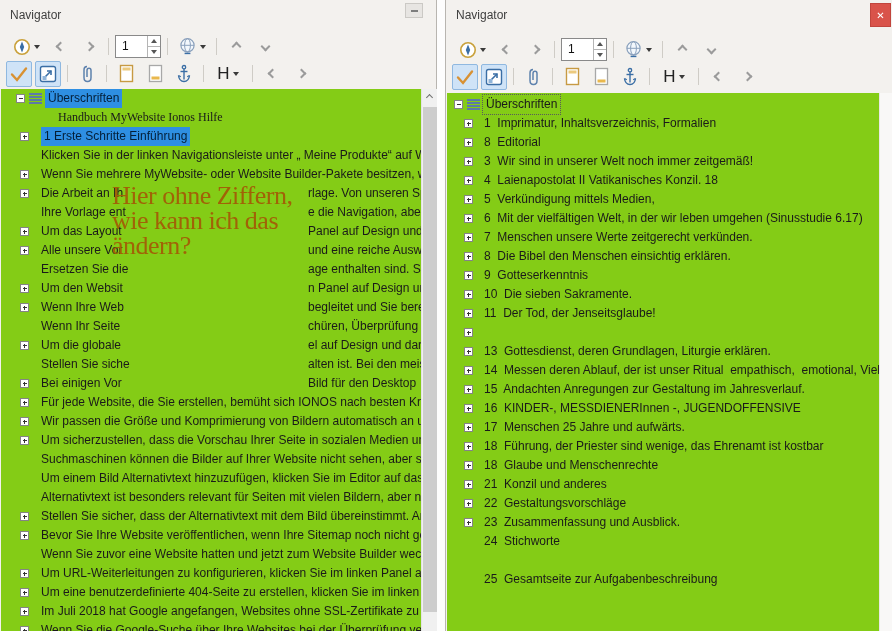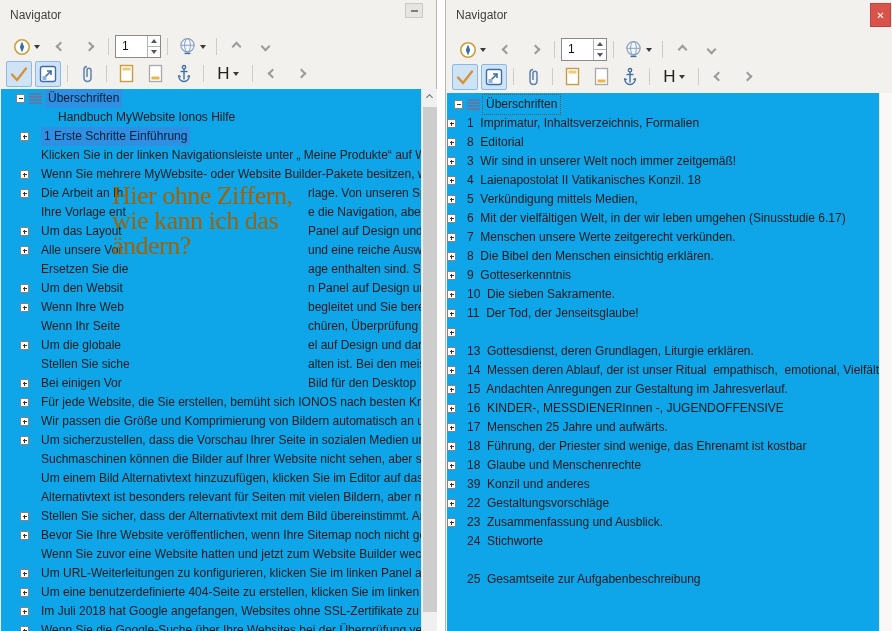--- a/index.html
+++ b/index.html
@@ -36,41 +36,41 @@
   .hletter{font-size:17px;color:#222;line-height:1;}
   .spinbox{display:inline-flex;width:46px;height:23px;border:1px solid #898989;background:#fff;align-items:stretch;}
   .spinval{flex:1;padding:3px 0 0 6px;font-size:12px;color:#111;}
   .spinbtns{width:13px;border-left:1px solid #b5b5b5;display:flex;flex-direction:column;}
   .spinbtns span{flex:1;display:flex;align-items:center;justify-content:center;}
   .spinbtns span:first-child{border-bottom:1px solid #b5b5b5;}
   .tri{width:0;height:0;border-left:3px solid transparent;border-right:3px solid transparent;}
   .tri.up{border-bottom:4px solid #555;} .tri.down{border-top:4px solid #555;}
 
   
-  .tree{position:absolute;background:#0ea5e9;overflow:hidden;}
+  .tree{position:absolute;background:#84cc16;overflow:hidden;}
   #left-tree{left:1px;top:89px;width:420px;height:542px;}
   #right-tree{left:1px;top:93px;width:432px;height:538px;padding-top:2px;}
   .trow{height:19px;line-height:19px;display:flex;align-items:center;white-space:pre;position:relative;}
   .tree.left .trow{padding-left:19px;}
   .tree.left .trow.root{padding-left:15px;}
-  .tree.right .trow{}
+  .tree.right .trow{padding-left:17px;}
   .tree.right .trow.root{padding-left:7px;}
   .slot{flex:0 0 10px;width:10px;margin-right:11px;display:flex;align-items:center;}
   .tree.right .slot{margin-right:10px;}
   .trow.root .slot{margin-right:3px;}
   .exp{position:relative;width:9px;height:9px;border:1px solid #848484;background:#fff;display:block;}
   .exp::before{content:'';position:absolute;left:1.5px;right:1.5px;top:50%;margin-top:-0.5px;height:1px;background:#333;}
   .exp.plus::after{content:'';position:absolute;top:1.5px;bottom:1.5px;left:50%;margin-left:-0.5px;width:1px;background:#333;}
   .lines-icon{width:13px;height:11px;margin-right:3px;flex:0 0 13px;
     background:linear-gradient(#5d7aa8 0 2px,transparent 2px 3px,#5d7aa8 3px 5px,transparent 5px 6px,
                #5d7aa8 6px 8px,transparent 8px 9px,#5d7aa8 9px 11px);}
   .lab{color:#1a1a1a;}
   .lab.sel{background:#2e8fe3;color:#041f38;padding:0 3px;}
   .lab.focus{outline:1px dotted #5a5a5a;padding:0 3px;}
-  .lab.ind2{margin-left:17px;}
+  .lab.ind2{margin-left:17px;font-family:Liberation Serif, serif;}
   .rfrag{position:absolute;left:307px;top:0;height:19px;line-height:19px;}
 
   
   #left-scrollbar{position:absolute;left:421px;top:89px;width:16px;height:542px;background:#f0f0f0;border-left:1px solid #e3e3e3;}
   .sb-up{height:16px;display:flex;align-items:center;justify-content:center;cursor:pointer;}
   .sb-up .chev{width:5px;height:5px;border-width:0 1.5px 1.5px 0;border-color:#6f6f6f;}
   .sb-thumb{position:absolute;left:1px;top:18px;width:14px;height:505px;background:#cdcdcd;cursor:pointer;}
   #right-track{position:absolute;right:0;top:93px;width:13px;height:538px;background:#f9f8f7;border-left:1px solid #e9e7e4;}
 
   
@@ -365,21 +365,21 @@
         <div class="trow"><span class="slot"><span class="exp plus"></span></span><span class="lab">10  Die sieben Sakramente.</span></div>
         <div class="trow"><span class="slot"><span class="exp plus"></span></span><span class="lab">11  Der Tod, der Jenseitsglaube!</span></div>
         <div class="trow"><span class="slot"><span class="exp plus"></span></span></div>
         <div class="trow"><span class="slot"><span class="exp plus"></span></span><span class="lab">13  Gottesdienst, deren Grundlagen, Liturgie erklären.</span></div>
         <div class="trow"><span class="slot"><span class="exp plus"></span></span><span class="lab">14  Messen deren Ablauf, der ist unser Ritual  empathisch,  emotional, Vielfälti</span></div>
         <div class="trow"><span class="slot"><span class="exp plus"></span></span><span class="lab">15  Andachten Anregungen zur Gestaltung im Jahresverlauf.</span></div>
         <div class="trow"><span class="slot"><span class="exp plus"></span></span><span class="lab">16  KINDER-, MESSDIENERInnen -, JUGENDOFFENSIVE</span></div>
         <div class="trow"><span class="slot"><span class="exp plus"></span></span><span class="lab">17  Menschen 25 Jahre und aufwärts.</span></div>
         <div class="trow"><span class="slot"><span class="exp plus"></span></span><span class="lab">18  Führung, der Priester sind wenige, das Ehrenamt ist kostbar</span></div>
         <div class="trow"><span class="slot"><span class="exp plus"></span></span><span class="lab">18  Glaube und Menschenrechte</span></div>
-        <div class="trow"><span class="slot"><span class="exp plus"></span></span><span class="lab">39  Konzil und anderes</span></div>
+        <div class="trow"><span class="slot"><span class="exp plus"></span></span><span class="lab">21  Konzil und anderes</span></div>
         <div class="trow"><span class="slot"><span class="exp plus"></span></span><span class="lab">22  Gestaltungsvorschläge</span></div>
         <div class="trow"><span class="slot"><span class="exp plus"></span></span><span class="lab">23  Zusammenfassung und Ausblick.</span></div>
         <div class="trow"><span class="slot"></span><span class="lab">24  Stichworte</span></div>
         <div class="trow"></div>
         <div class="trow"><span class="slot"></span><span class="lab">25  Gesamtseite zur Aufgabenbeschreibung</span></div>
       </div>
     <div id="right-track"></div>
   </div>
 
 </div>

